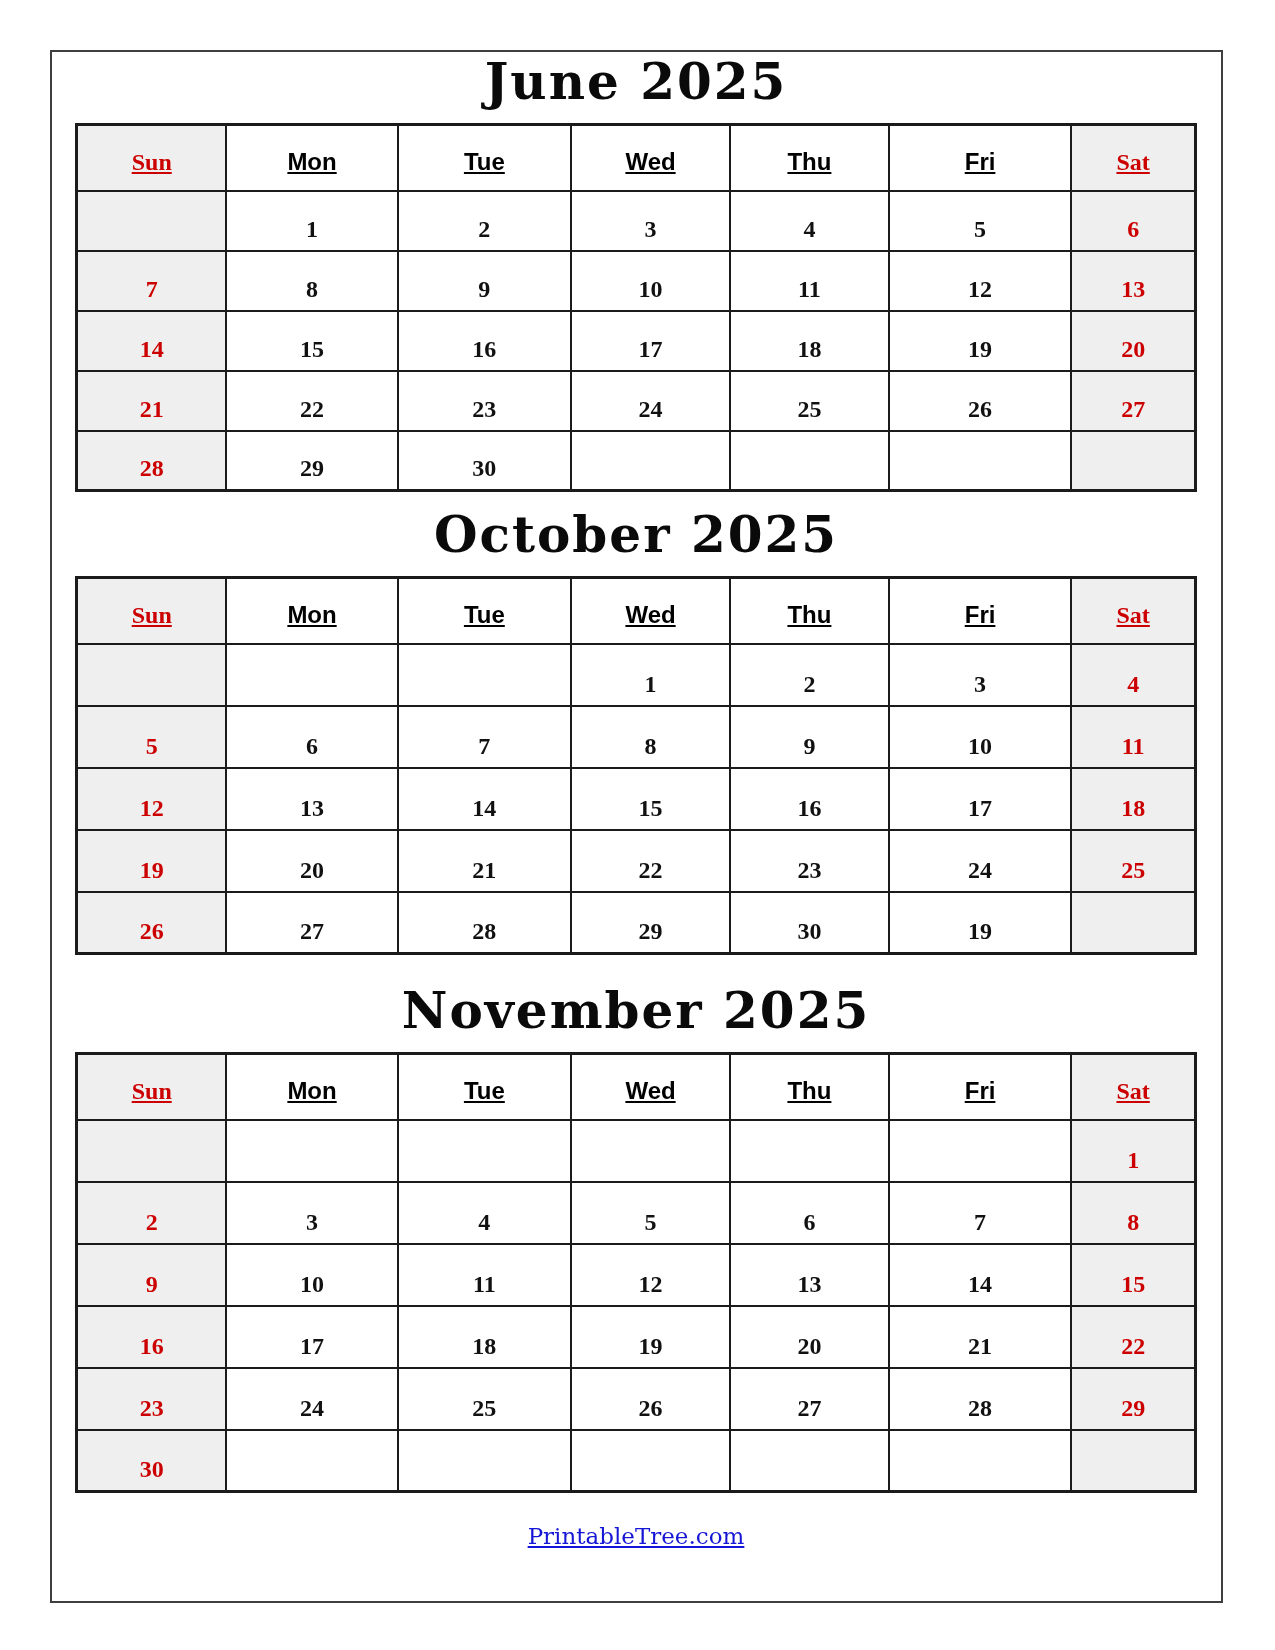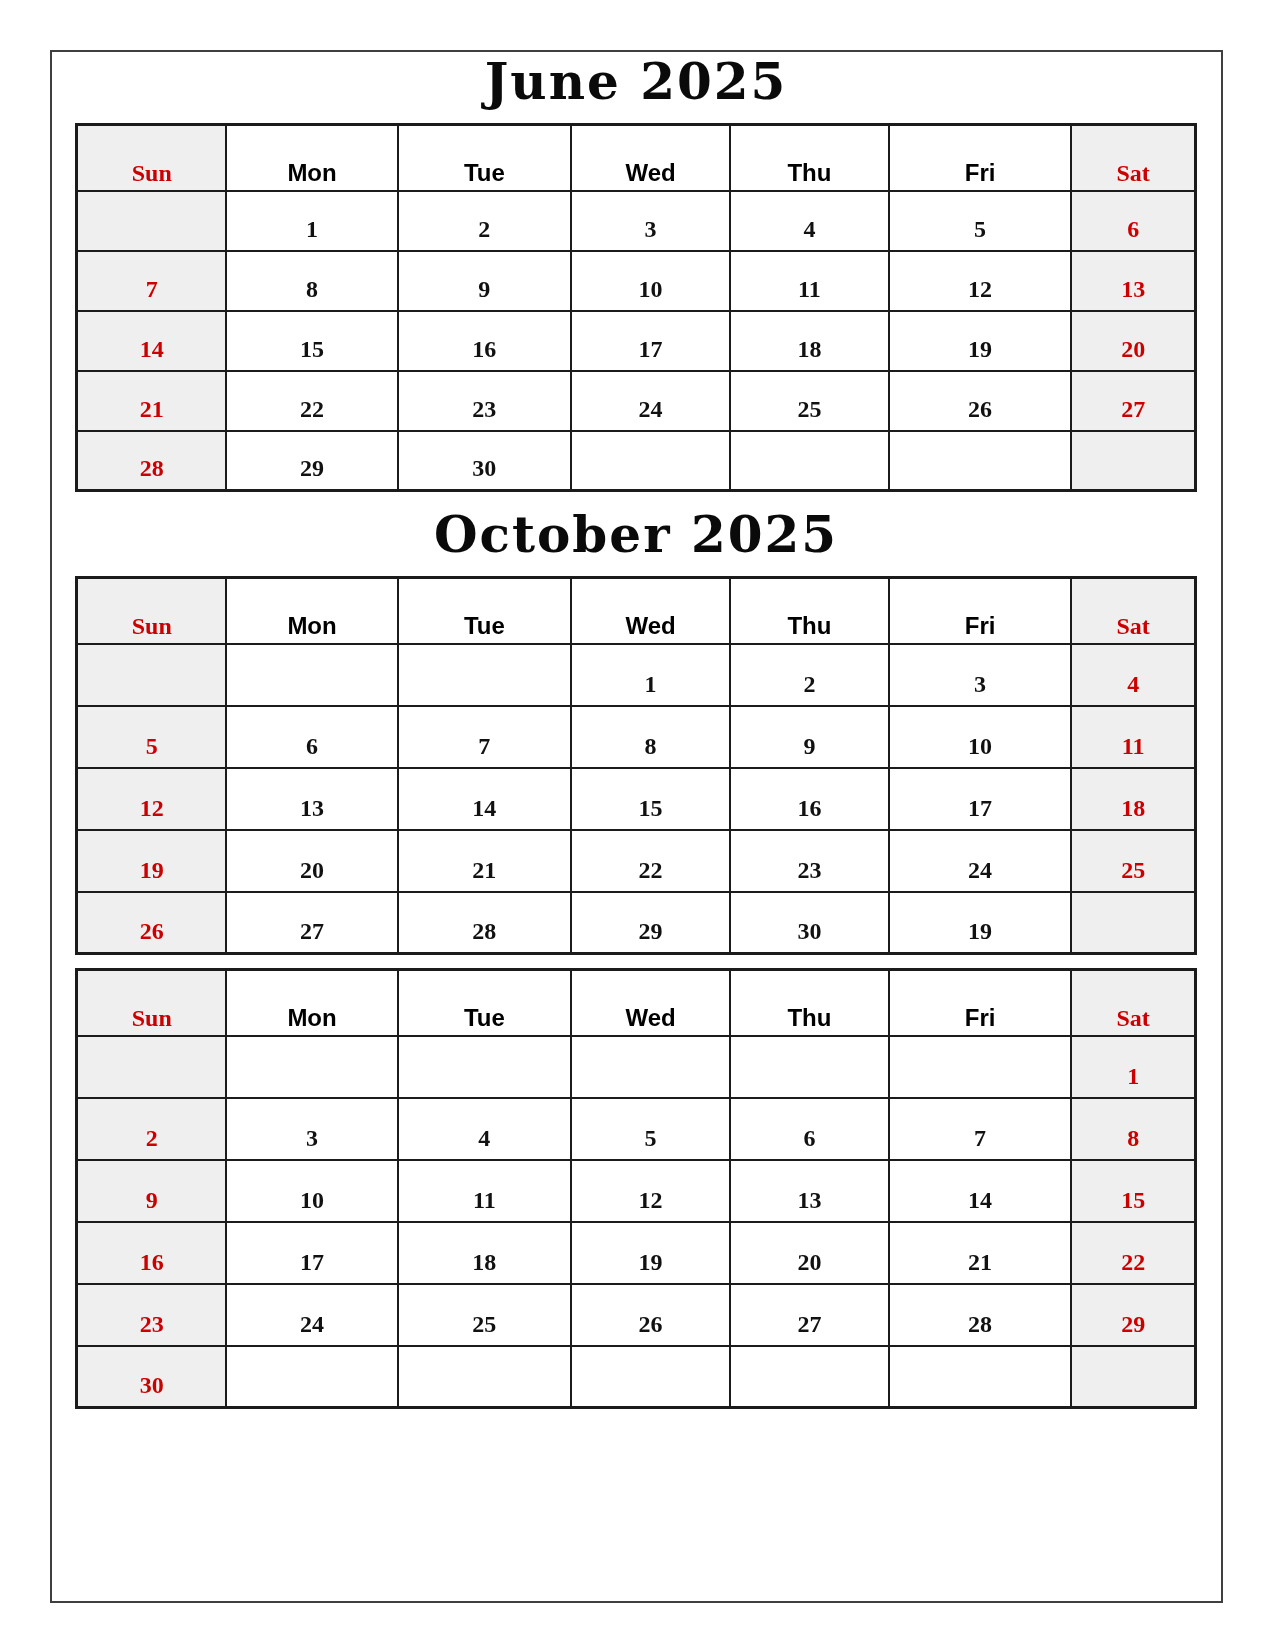--- a/index.html
+++ b/index.html
@@ -45,26 +45,27 @@
   }
   table.cal th, table.cal td{
     border:2px solid #1b1b1b;
     text-align:center;
     vertical-align:bottom;
     box-sizing:border-box;
     overflow:hidden;
   }
   table.cal th{
     height:66px;
-    padding-bottom:3px;
+    padding-bottom:14px;
     font-family:"Liberation Sans", sans-serif;
     font-weight:bold;
     font-size:24px;
     color:#000000;
     background:#ffffff;
+    text-decoration:underline;
   }
   table.cal th.weekend{
     font-family:"Liberation Serif", serif;
     color:#cc0000;
     background:#efefef;
   }
   table.cal td{
     padding-bottom:7px;
     font-family:"Liberation Serif", serif;
     font-weight:bold;
@@ -238,20 +239,21 @@
               <td>29</td>
               <td>30</td>
               <td>19</td>
               <td class="weekend"></td>
             </tr>
           </tbody>
         </table>
     </section>
 
     <section>
+      <h1 class="month-title mt2">November 2025</h1>
       <table class="cal m2">
           <colgroup>
             <col style="width: 13.4%;">
             <col style="width: 15.3%;">
             <col style="width: 15.5%;">
             <col style="width: 14.2%;">
             <col style="width: 14.2%;">
             <col style="width: 16.3%;">
             <col style="width: 11.1%;">
           </colgroup>
@@ -318,15 +320,18 @@
               <td></td>
               <td></td>
               <td></td>
               <td></td>
               <td class="weekend"></td>
             </tr>
           </tbody>
         </table>
     </section>
 
+    <div class="footer">
+      <a>PrintableTree.com</a>
+    </div>
 
   </div>
 </div>
 
 </body></html>

